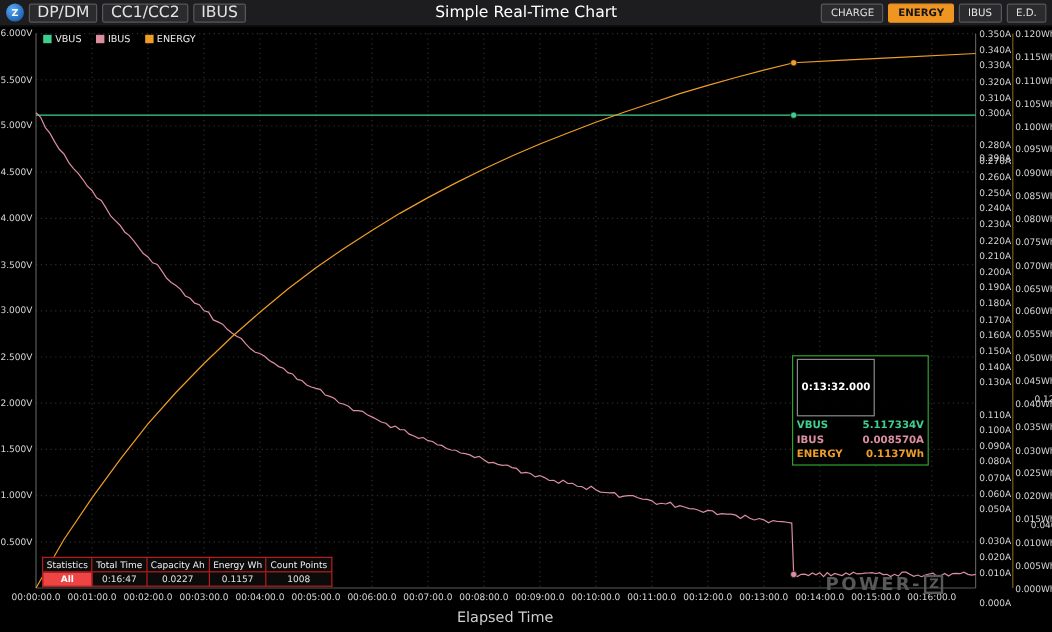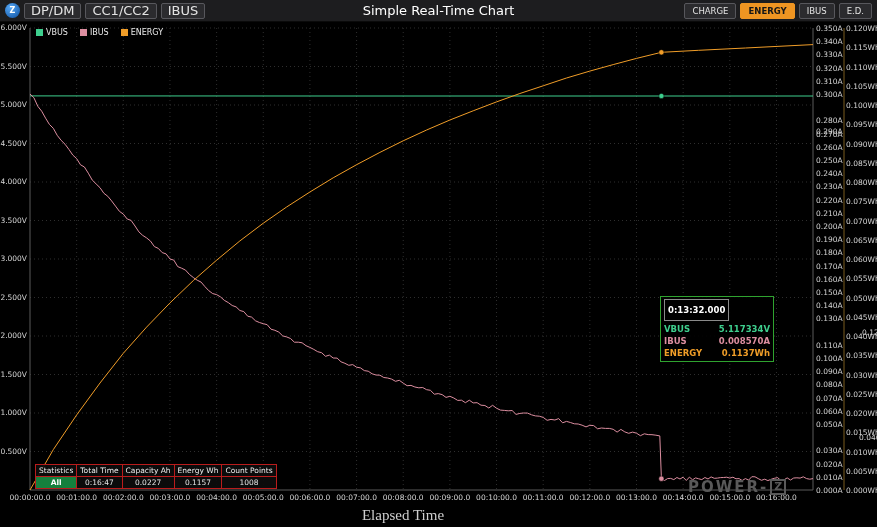--- a/index.html
+++ b/index.html
@@ -15,28 +15,28 @@
   .hbtn.active{background:#ef9522;border-color:#ef9522;color:#161616;font-weight:bold;}
 
   
   .chart{position:absolute;inset:0;}
   #plot{position:absolute;left:0;top:0;width:877px;height:527px;}
   #ticks{position:absolute;inset:0;pointer-events:none;}
   #ticks .tick{position:absolute;color:#d6d6d6;font-size:7.5px;line-height:9px;white-space:nowrap;}
   .tick.volt{text-align:right;font-size:8px;}
   .tick.time{text-align:center;}
   .tick.wh{color:#c08a28;}
-  .xlabel{position:absolute;left:313px;top:507px;width:180px;text-align:center;color:#cfcfcf;font-size:15px;font-family:Liberation Serif, serif;}
+  .xlabel{position:absolute;left:331px;top:507px;width:180px;text-align:center;color:#cfcfcf;font-size:12px;}
 
   #legend{position:absolute;left:36px;top:28px;display:flex;gap:12px;z-index:1;}
   .leg{display:flex;align-items:center;gap:3px;font-size:8px;color:#eaeaea;}
   .leg i{width:7px;height:7px;display:inline-block;}
 
   .tooltip{position:absolute;left:660px;top:296px;width:106px;background:rgba(0,0,0,0.88);border:1px solid #2fa32f;padding:2px 3px;font-size:8.5px;font-weight:bold;z-index:2;}
-  .tt-time{display:inline-block;border:1px solid #8a8a8a;color:#fff;padding:5px 3px;margin-bottom:2px;}
+  .tt-time{display:inline-block;border:1px solid #8a8a8a;color:#fff;padding:18px 3px;margin-bottom:2px;}
   .tt-row{display:flex;justify-content:space-between;line-height:12px;}
 
   .stats{position:absolute;left:35px;top:464px;border-collapse:collapse;font-size:7.5px;color:#e4e4e4;background:rgba(12,12,12,0.92);z-index:2;}
   .stats th,.stats td{border:1px solid #b91c1c;padding:0 3px;height:11px;text-align:center;font-weight:normal;white-space:nowrap;}
   .stats th{color:#efefef;}
   .stats .lab{font-weight:bold;color:#fff;}
 
   .watermark{position:absolute;left:688px;top:478px;font-size:15px;font-weight:bold;color:#595959;letter-spacing:2px;display:flex;align-items:center;z-index:2;}
   .wz{border:2px solid #595959;font-size:11px;padding:0 2px;margin-left:2px;letter-spacing:0;line-height:12px;}
 </style>
@@ -160,21 +160,21 @@
         <div class="tick amp" style="left: 816px; top: 354px;">0.100A</div>
         <div class="tick amp" style="left: 816px; top: 367.2px;">0.090A</div>
         <div class="tick amp" style="left: 816px; top: 380.4px;">0.080A</div>
         <div class="tick amp" style="left: 816px; top: 393.6px;">0.070A</div>
         <div class="tick amp" style="left: 816px; top: 406.8px;">0.060A</div>
         <div class="tick amp" style="left: 816px; top: 420px;">0.050A</div>
         <div class="tick amp" style="left: 816px; top: 433.2px; padding-left: 43px;">0.040A</div>
         <div class="tick amp" style="left: 816px; top: 446.4px;">0.030A</div>
         <div class="tick amp" style="left: 816px; top: 459.6px;">0.020A</div>
         <div class="tick amp" style="left: 816px; top: 472.8px;">0.010A</div>
-        <div class="tick amp" style="left: 816px; top: 486px; text-align: right;">0.000A</div>
+        <div class="tick amp" style="left: 816px; top: 498px; text-align: right;">0.000A</div>
         <div class="tick wh" style="left: 846px; top: 24px;">0.120Wh</div>
         <div class="tick wh" style="left: 846px; top: 43.25px;">0.115Wh</div>
         <div class="tick wh" style="left: 846px; top: 62.5px;">0.110Wh</div>
         <div class="tick wh" style="left: 846px; top: 81.75px;">0.105Wh</div>
         <div class="tick wh" style="left: 846px; top: 101px;">0.100Wh</div>
         <div class="tick wh" style="left: 846px; top: 120.25px;">0.095Wh</div>
         <div class="tick wh" style="left: 846px; top: 139.5px;">0.090Wh</div>
         <div class="tick wh" style="left: 846px; top: 158.75px;">0.085Wh</div>
         <div class="tick wh" style="left: 846px; top: 178px;">0.080Wh</div>
         <div class="tick wh" style="left: 846px; top: 197.25px;">0.075Wh</div>
@@ -229,21 +229,21 @@
     <table class="stats">
       <tbody>
           <tr>
         <th>Statistics</th>
         <th>Total Time</th>
         <th>Capacity Ah</th>
         <th>Energy Wh</th>
         <th>Count Points</th>
       </tr>
       <tr>
-        <td class="lab" style="background: #15803d;">All</td>
+        <td class="lab" style="background: #ef4444;">All</td>
         <td>0:16:47</td>
         <td>0.0227</td>
         <td>0.1157</td>
         <td>1008</td>
       </tr>
     </tbody>
       </table>
 
     <div class="watermark">
       <span>POWER-</span>

